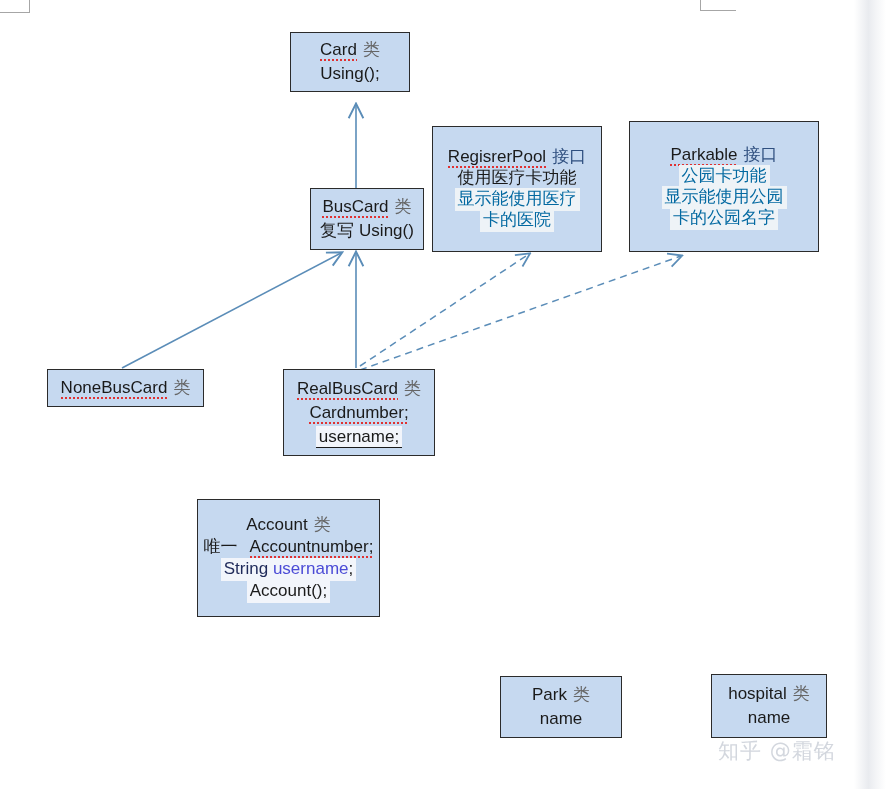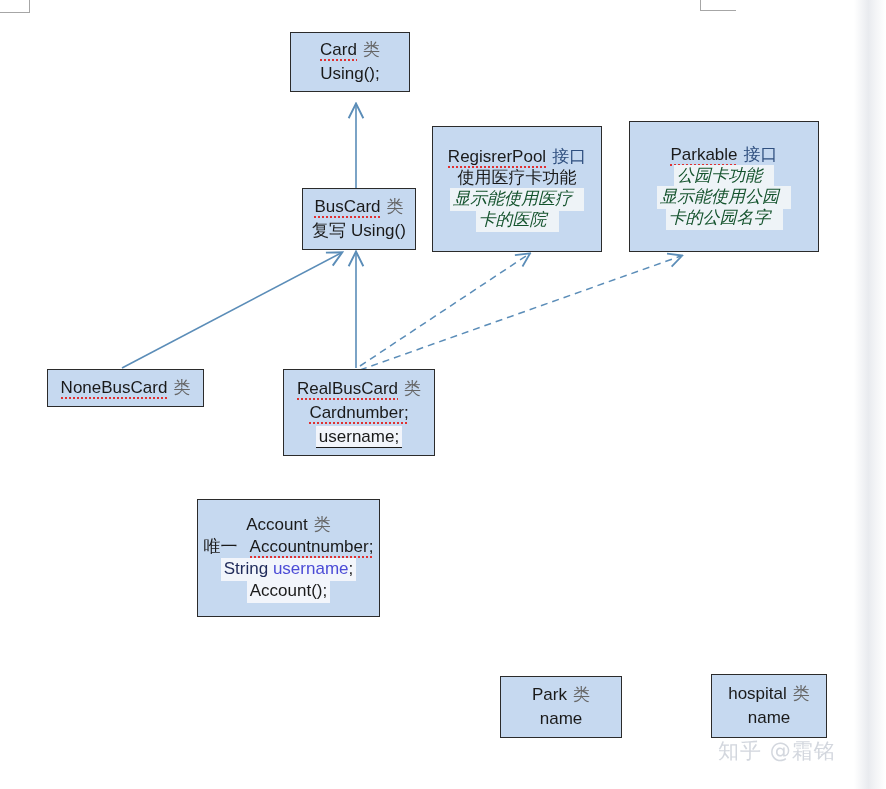--- a/index.html
+++ b/index.html
@@ -94,24 +94,23 @@
     color: #666666;
     margin-left: 6px;
   }
   .nosquiggle .latin {
     background-image: none;
   }
   
   .gray { color: #7e8794; }
   
   .greencmt {
-    color: #14532d;
+    color: #0369a1;
     background: #eef3f7;
-    padding: 1px 12px 3px 3px;
-    font-style: italic;
+    padding: 1px 3px 3px 3px;
   }
   
   .hl {
     background: #f2f5fb;
     padding: 1px 3px 3px 3px;
   }
   
   .sq {
     background-image: linear-gradient(to right,
         #e03131 0, #e03131 2px, transparent 2px, transparent 4px);
@@ -123,21 +122,21 @@
   
   .ul {
     border-bottom: 1px solid #1a1a1a;
     padding-bottom: 1px;
   }
   .kw { color: #1f2a5a; }
   .var { color: #4b4bd6; }
 
   
   #node-card          { left: 290px; top: 32px;  width: 120px; height: 60px; }
-  #node-buscard       { left: 302px; top: 188px; width: 114px; height: 62px; }
+  #node-buscard       { left: 310px; top: 188px; width: 114px; height: 62px; }
   #node-seedoctorable { left: 432px; top: 126px; width: 170px; height: 126px; }
   #node-parkable      { left: 629px; top: 121px; width: 190px; height: 131px; }
   #node-nonebuscard   { left: 47px;  top: 369px; width: 157px; height: 38px; }
   #node-realbuscard   { left: 283px; top: 369px; width: 152px; height: 87px; }
   #node-regisrerpool  { left: 521px; top: 371px; width: 280px; height: 245px; }
   #node-account       { left: 197px; top: 499px; width: 183px; height: 118px; }
   #node-park          { left: 500px; top: 676px; width: 122px; height: 62px; }
   #node-hospital      { left: 711px; top: 674px; width: 116px; height: 64px; }
 
   #node-regisrerpool .line { padding: 2px 0 3px 0; font-size: 17px; }

